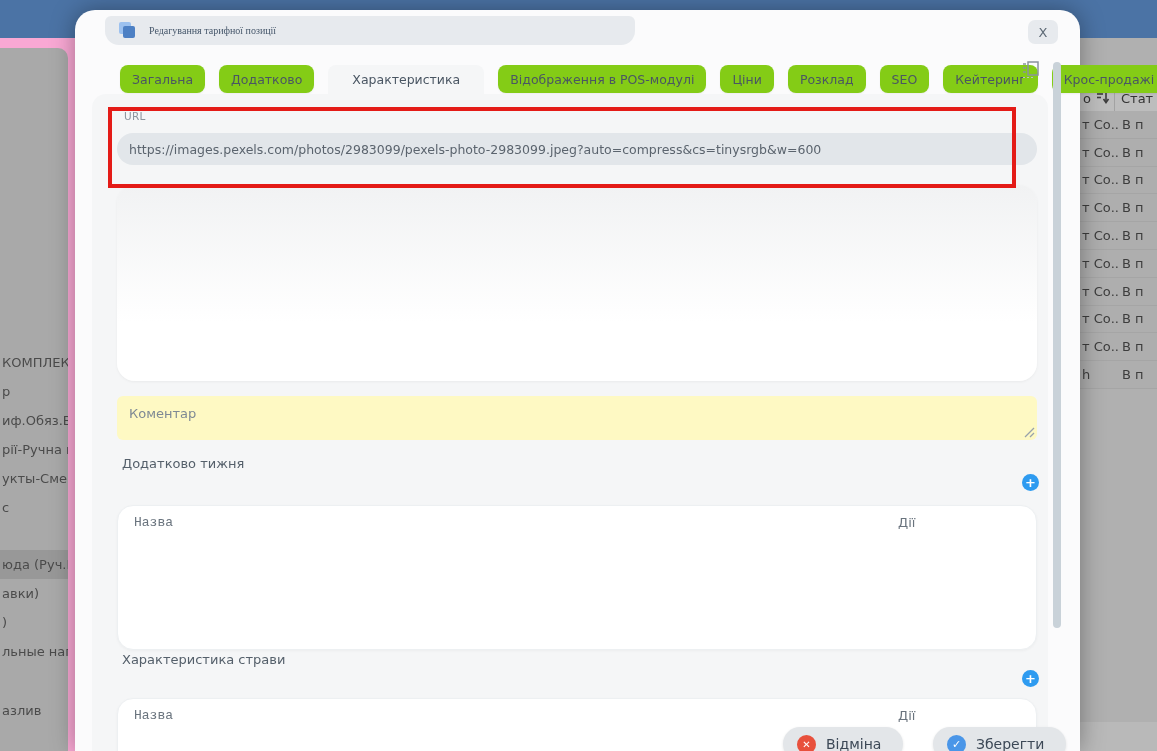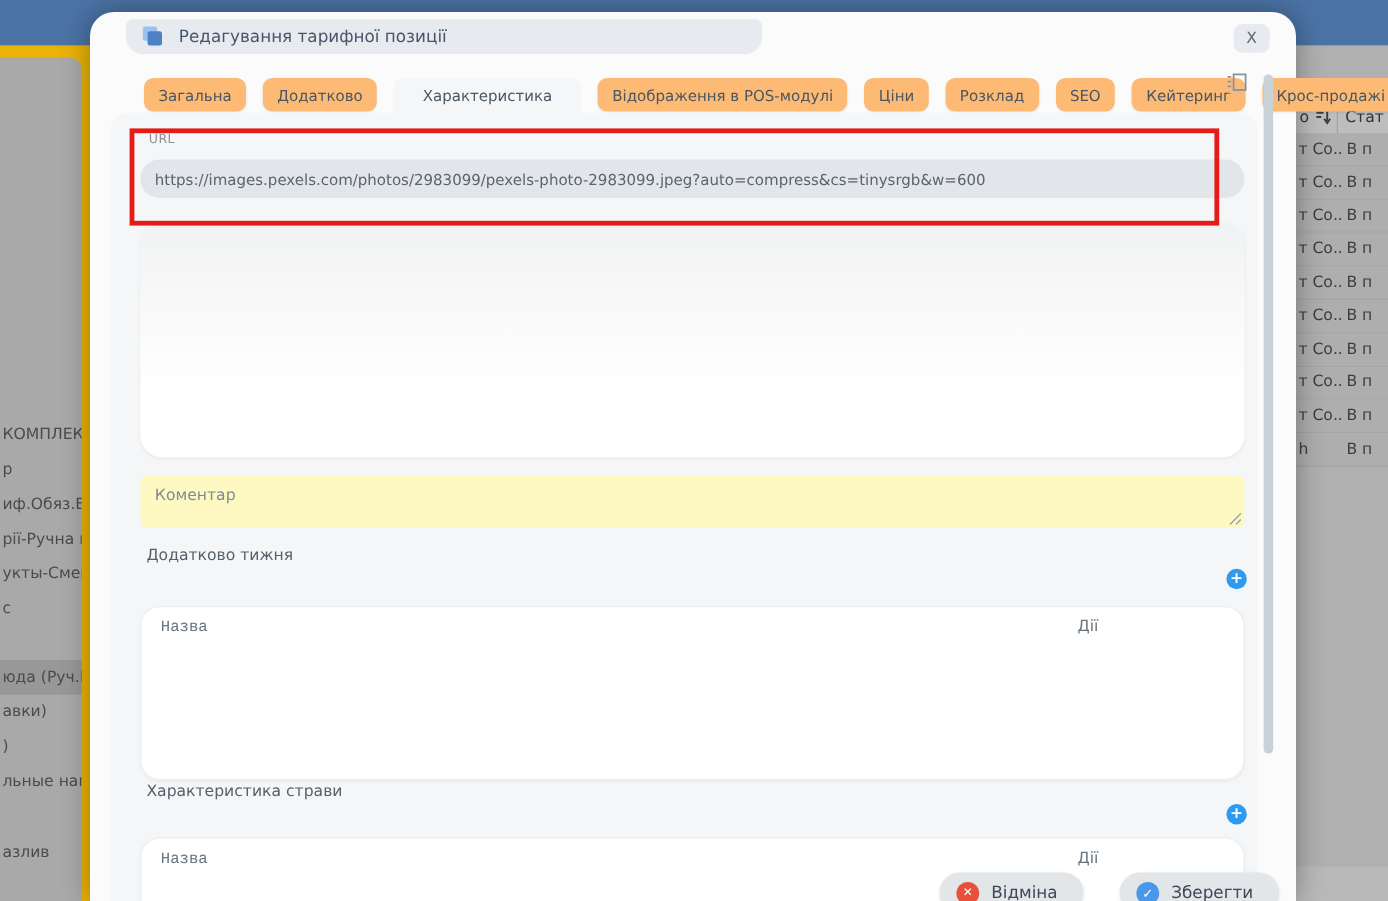--- a/index.html
+++ b/index.html
@@ -1,21 +1,21 @@
 <!DOCTYPE html>
 <html><head>
 <meta charset="utf-8">
 <style>
   * { margin:0; padding:0; box-sizing:border-box; }
   html,body { width:1157px; height:751px; background:#888; font-family:"DejaVu Sans","Liberation Sans",sans-serif; }
   #canvas { position:relative; width:1157px; height:751px; overflow:hidden; background:#b3b3b3; }
 
   
   .topbar { position:absolute; left:0; top:0; width:1157px; height:38px; background:#4b73a5; }
-  .bg-left { position:absolute; left:0; top:38px; width:75px; height:713px; background:#eab308; }
+  .bg-left { position:absolute; left:0; top:38px; width:75px; height:713px; background:#f9a8d4; }
   .bg-left-panel { position:absolute; left:0; top:10px; width:68px; height:703px; background:#a9a9a9; border-radius:0 10px 0 0; }
   .bg-sidebar-list { position:absolute; left:0; top:310px; width:68px; }
   .bg-item { height:29px; line-height:29px; padding-left:2px; font-size:13px; color:#4b4b4b; white-space:nowrap; overflow:hidden; }
   .bg-item:nth-child(7) { margin-top:28px; }
   .bg-item:nth-child(11) { margin-top:30px; }
   .bg-item.selected { background:#989898; }
 
   .bg-right { position:absolute; left:1080px; top:38px; width:77px; height:713px; background:#b0b0b0; }
   .bg-table-header { position:absolute; left:0; top:47px; width:77px; height:26px; background:#bdbdbd; display:flex; align-items:center; font-size:13px; color:#333; }
   .bg-th1 { padding-left:3px; width:16px; }
@@ -23,28 +23,28 @@
   .bg-th2 { border-left:1px solid #a2a2a2; padding-left:6px; flex:1; height:100%; display:flex; align-items:center; }
   .bg-rows { position:absolute; left:0; top:73px; width:77px; }
   .bg-row { height:27.8px; display:flex; align-items:center; font-size:13px; color:#3d3d3d; border-bottom:1px solid rgba(0,0,0,0.05); background:#aeaeae; }
   .bg-cell-name { width:40px; padding-left:2px; white-space:nowrap; overflow:hidden; }
   .bg-cell-status { padding-left:2px; white-space:nowrap; }
   .bg-bottom-band { position:absolute; left:0; top:684px; width:77px; height:29px; background:#b9b9b9; }
 
   
   .modal { position:absolute; left:75px; top:10px; width:1005px; height:741px; background:#fbfbfc; border-radius:20px 20px 0 0; box-shadow:0 0 24px rgba(0,0,0,0.35); }
   .title-bar { position:absolute; left:30px; top:6px; width:530px; height:29px; background:#e7eaee; border-radius:6px 6px 14px 14px; display:flex; align-items:center; gap:12px; padding-left:14px; }
-  .title-text { font-size:14px; color:#45566a; }
+  .title-text { font-size:10px; color:#45566a;font-family:Liberation Serif, serif; }
   .title-icon { position:relative; width:18px; height:17px; }
   .title-icon .sq-back { position:absolute; left:0; top:0; width:12px; height:12px; background:#9cc1ef; border-radius:2px; }
   .title-icon .sq-front { position:absolute; left:4px; top:4px; width:12px; height:12px; background:#4d80c4; border-radius:2px; }
   .close-btn { position:absolute; left:953px; top:10px; width:30px; height:24px; background:#e7eaee; border-radius:7px; border:none; font-size:13px; color:#5f6b77; display:flex; align-items:center; justify-content:center; cursor:pointer; font-family:inherit; }
 
   .tabs { position:absolute; left:45px; top:55px; height:29px; display:flex; gap:14px; align-items:flex-start; }
-  .tab { height:28px; padding:0 12px; background:#fdba74; border-radius:8px; font-size:12.5px; color:#4a5663; display:flex; align-items:center; white-space:nowrap; cursor:pointer; box-shadow:0 1px 2px rgba(0,0,0,0.06); }
+  .tab { height:28px; padding:0 12px; background:#84cc16; border-radius:8px; font-size:12.5px; color:#4a5663; display:flex; align-items:center; white-space:nowrap; cursor:pointer; box-shadow:0 1px 2px rgba(0,0,0,0.06); }
   .tab.active { background:#f5f6f7; height:29px; border-radius:8px 8px 0 0; padding:0 24px; box-shadow:none; position:relative; z-index:3; }
   .copy-icon { position:absolute; left:947px; top:50px; width:18px; height:20px; cursor:pointer; }
 
   .panel { position:absolute; left:17px; top:84px; width:956px; bottom:0; background:#f5f6f7; border-radius:14px 14px 0 0; z-index:2; }
 
   .url-label { position:absolute; left:32px; top:16px; font-size:10.5px; color:#8b949d; letter-spacing:0.3px; }
   .url-input { position:absolute; left:25px; top:39px; width:920px; height:32px; background:#e2e6ea; border:none; border-radius:16px; padding:0 12px; font-size:12.5px; color:#5b646e; font-family:inherit; }
 
   .big-card { position:absolute; left:25px; top:91px; width:920px; height:196px; border-radius:18px; background:linear-gradient(#f1f2f3, #ffffff 70%); box-shadow:0 1px 3px rgba(0,0,0,0.05); }
 

